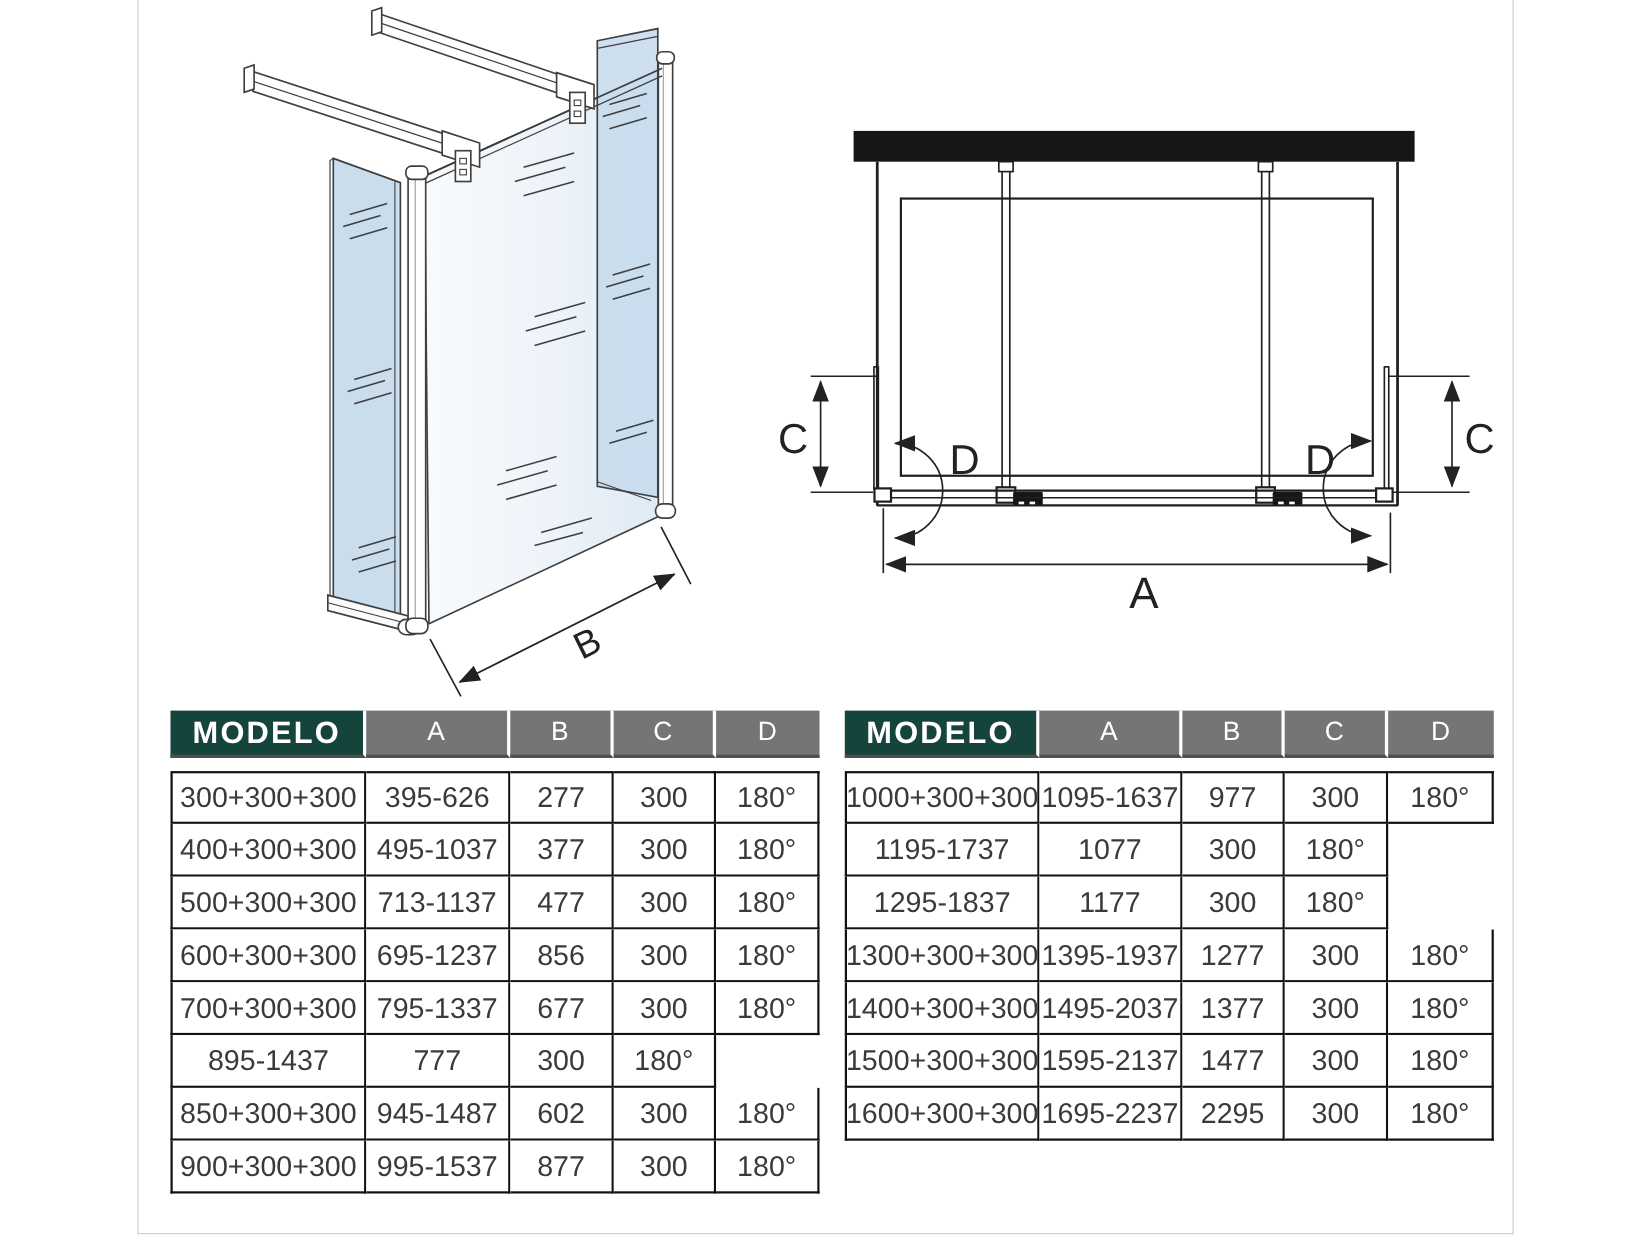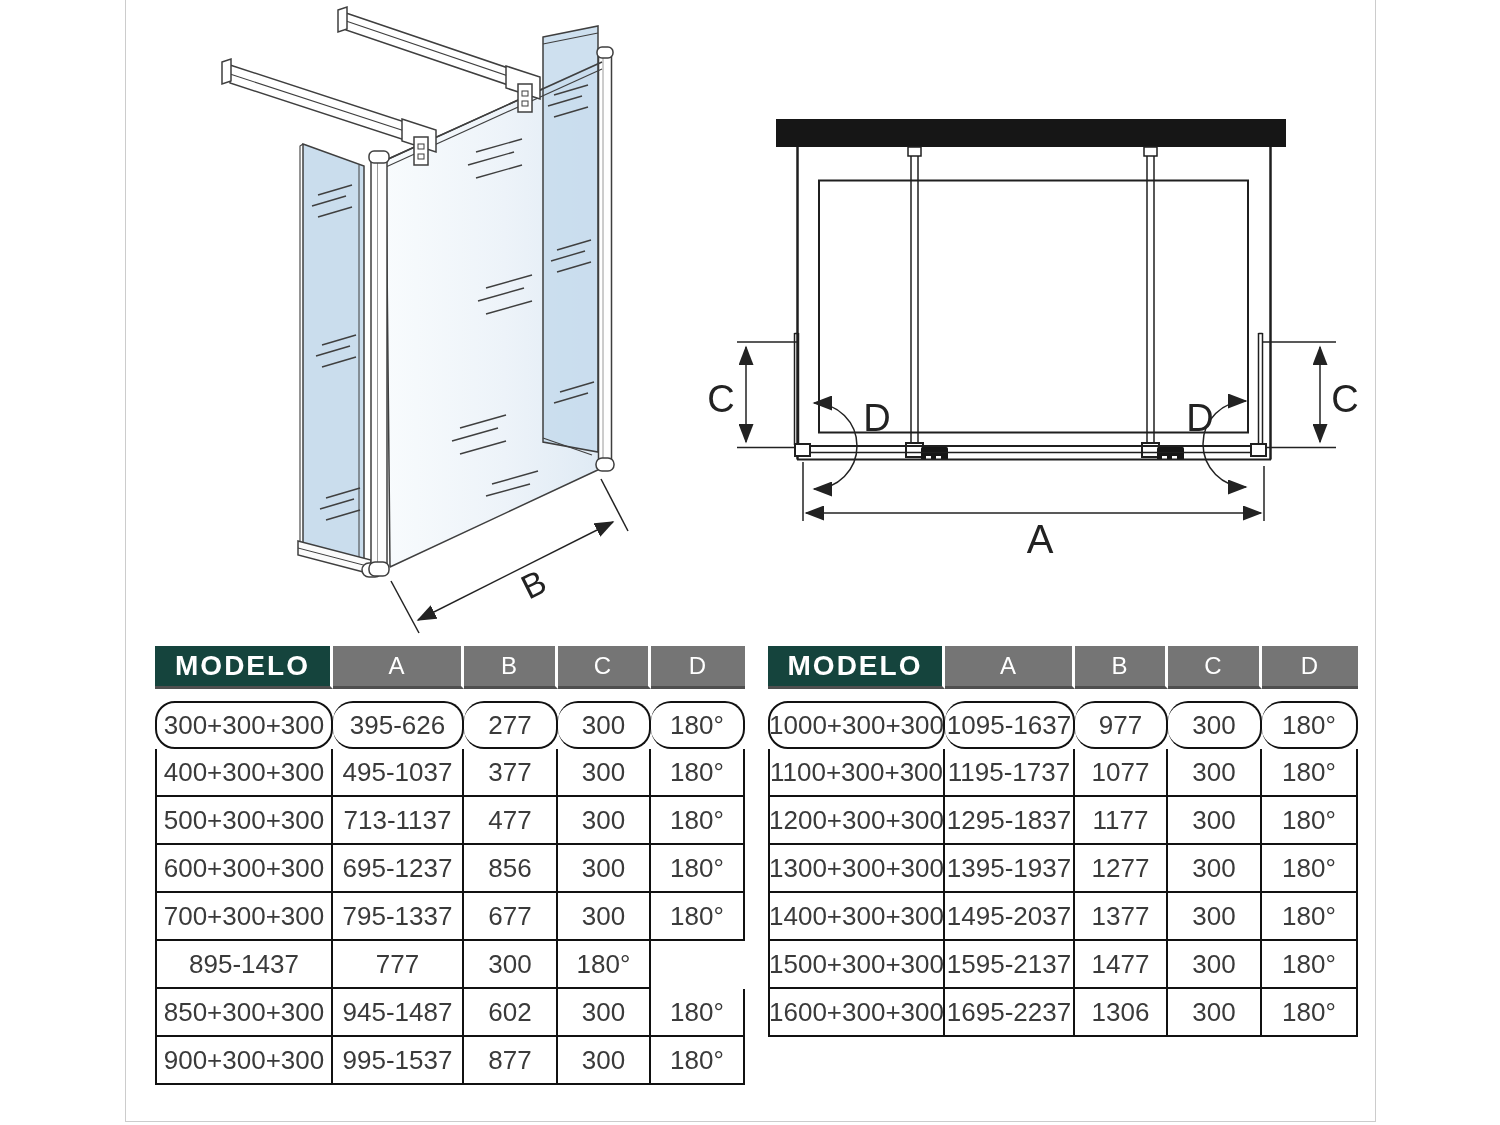--- a/index.html
+++ b/index.html
@@ -22,21 +22,21 @@
     height:43px; box-sizing:border-box; display:flex; align-items:center; justify-content:center;
     background:#757575; color:#ffffff; font-size:24px; letter-spacing:1px;
     border-right:3px solid #ffffff; border-bottom:3px solid #4f4f4f;
   }
   .th:last-child { border-right:none; }
   .th.model {
     background:#15443d; font-size:28px; font-weight:bold; letter-spacing:2px;
   }
   .tbody { margin-top:12px; }
   .tr { display:grid; }
-  .tr:first-child .td { border-top:2px solid #111111;border-radius:20px; }
+  .tr:first-child .td { border-top:2px solid #111111; }
   .td {
     height:48px; box-sizing:border-box; display:flex; align-items:center; justify-content:center;
     background:#ffffff; color:#3a3a3a; font-size:26px;
     border-right:2px solid #111111; border-bottom:2px solid #111111;
   }
   .td:first-child { border-left:2px solid #111111; }
   text { fill:#222222; }
 </style>
 </head>
 <body>
@@ -342,28 +342,26 @@
     </div>
     <div class="tbody">
         <div class="tr">
           <div class="td">1000+300+300</div>
           <div class="td">1095-1637</div>
           <div class="td">977</div>
           <div class="td">300</div>
           <div class="td">180°</div>
         </div>
         <div class="tr">
-          <div class="td">1100+300+300</div>
           <div class="td">1195-1737</div>
           <div class="td">1077</div>
           <div class="td">300</div>
           <div class="td">180°</div>
         </div>
         <div class="tr">
-          <div class="td">1200+300+300</div>
           <div class="td">1295-1837</div>
           <div class="td">1177</div>
           <div class="td">300</div>
           <div class="td">180°</div>
         </div>
         <div class="tr">
           <div class="td">1300+300+300</div>
           <div class="td">1395-1937</div>
           <div class="td">1277</div>
           <div class="td">300</div>
@@ -379,19 +377,19 @@
         <div class="tr">
           <div class="td">1500+300+300</div>
           <div class="td">1595-2137</div>
           <div class="td">1477</div>
           <div class="td">300</div>
           <div class="td">180°</div>
         </div>
         <div class="tr">
           <div class="td">1600+300+300</div>
           <div class="td">1695-2237</div>
-          <div class="td">1306</div>
+          <div class="td">2295</div>
           <div class="td">300</div>
           <div class="td">180°</div>
         </div>
       </div>
   </div>
 </div>
 
 </body></html>

